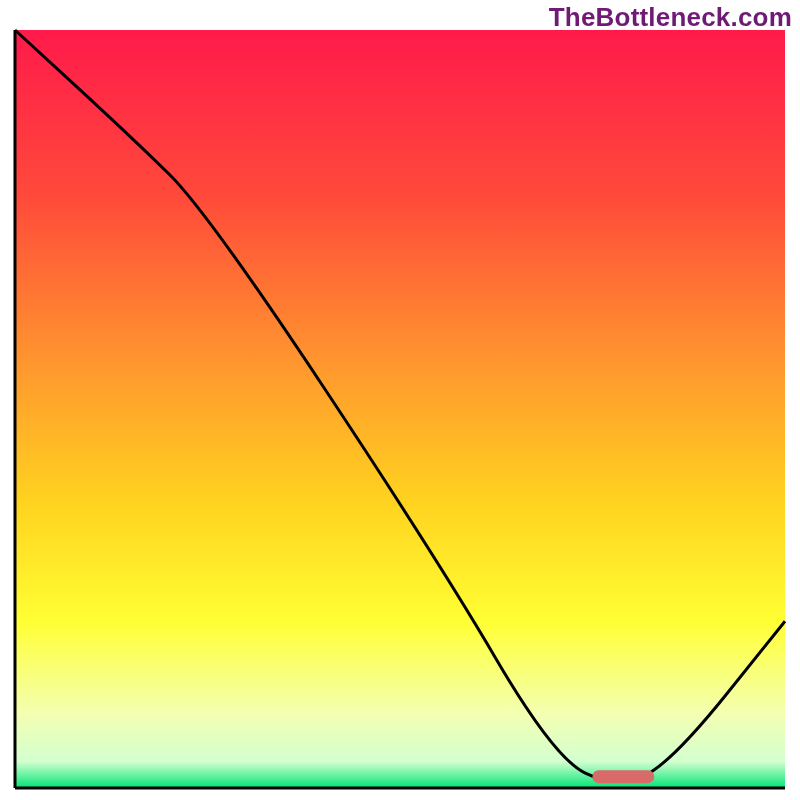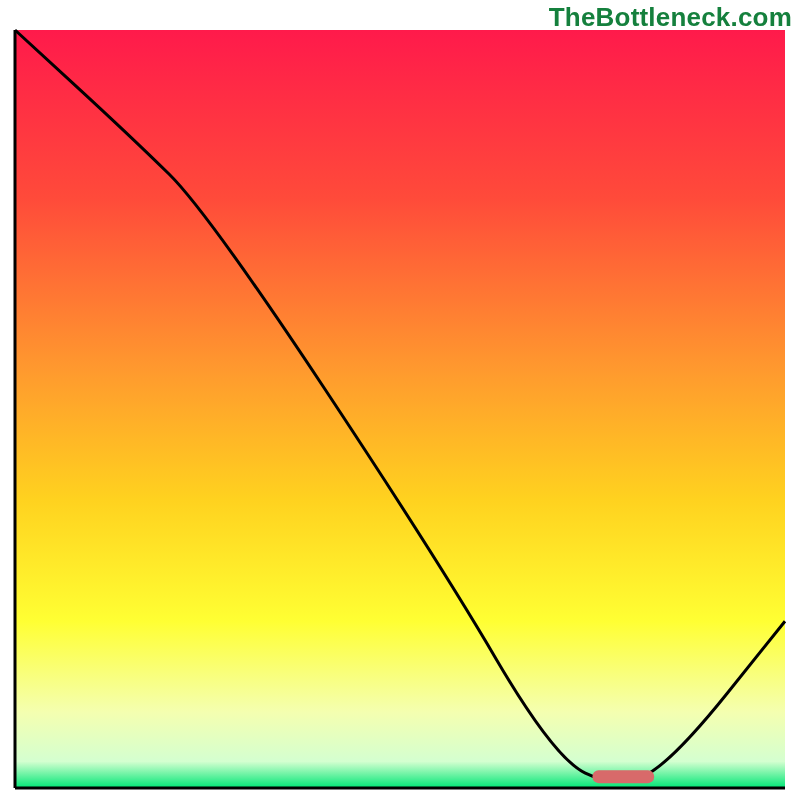--- a/index.html
+++ b/index.html
@@ -5,21 +5,21 @@
   * { margin: 0; padding: 0; box-sizing: border-box; }
   html, body { width: 800px; height: 800px; overflow: hidden; background: #fff; }
   .wrap { position: relative; width: 800px; height: 800px; }
   .watermark {
     position: absolute;
     top: 2px;
     right: 8px;
     font-family: Arial, Helvetica, sans-serif;
     font-size: 26px;
     font-weight: bold;
-    color: #15803d;
+    color: #701a75;
     letter-spacing: 0.2px;
   }
   svg { display: block; }
 </style>
 </head>
 <body>
 <div class="wrap">
 
 <svg id="chart" width="800" height="800" viewBox="0 0 800 800">
   <defs>

